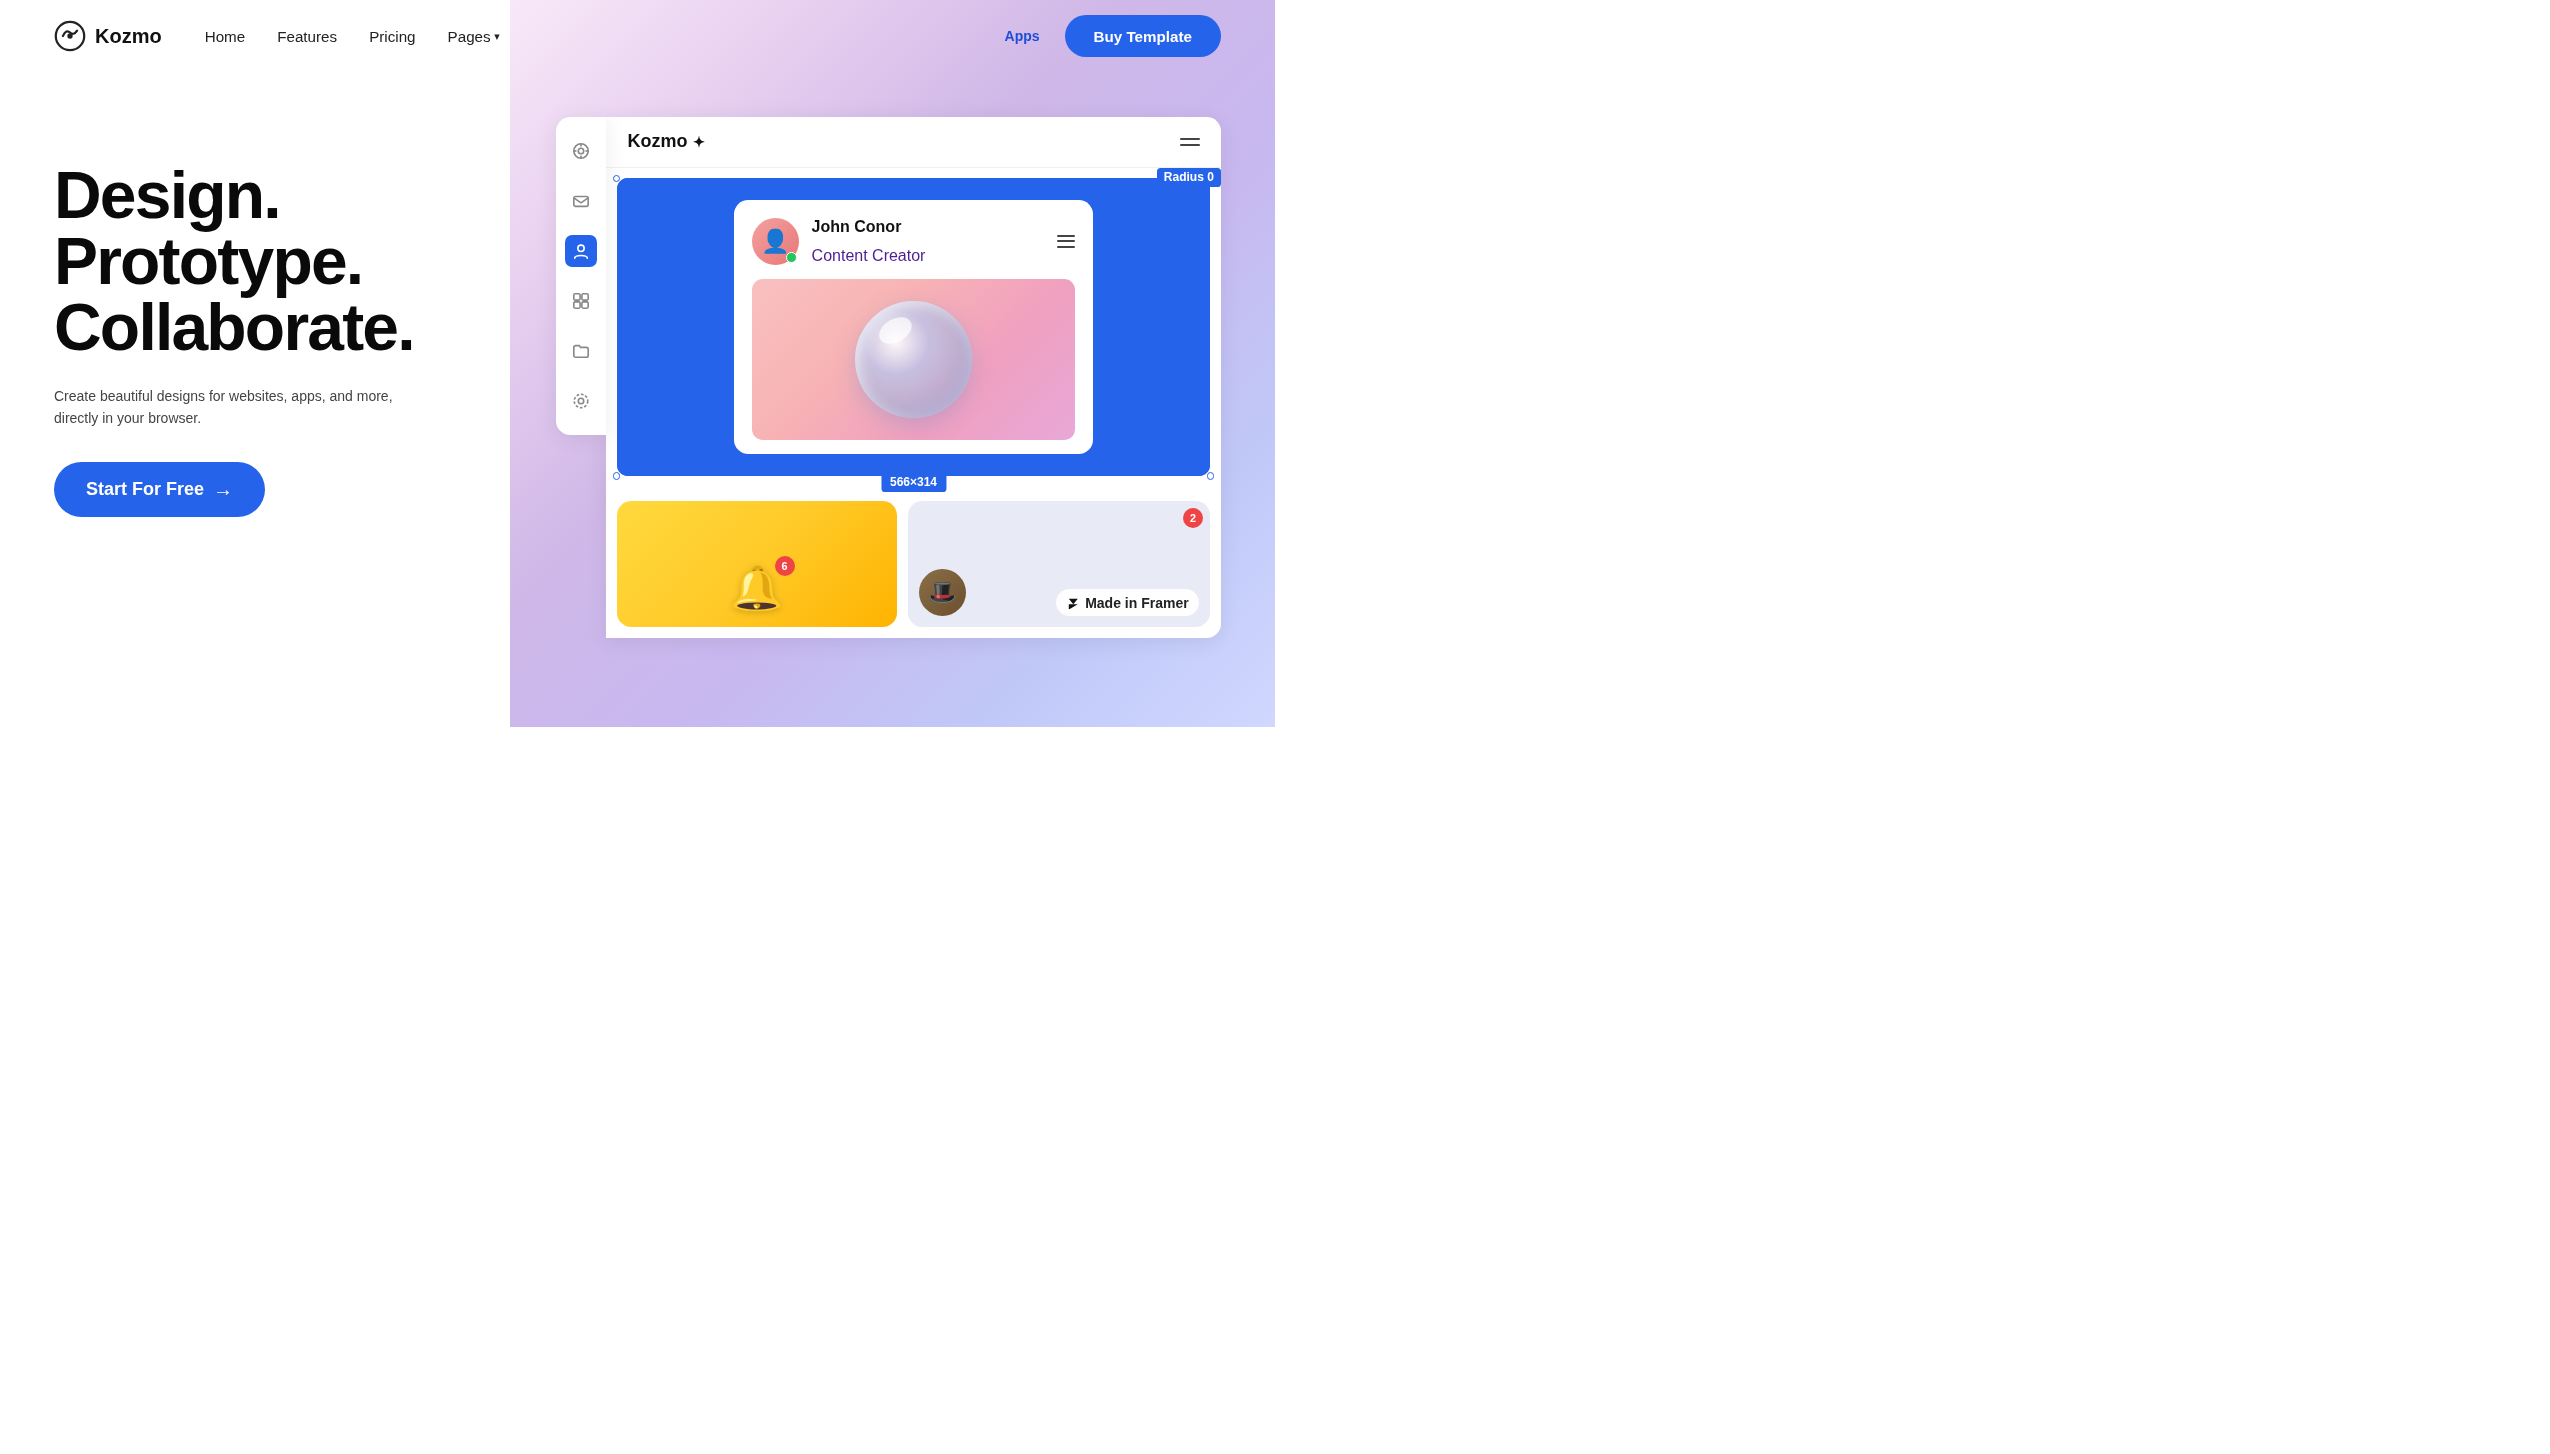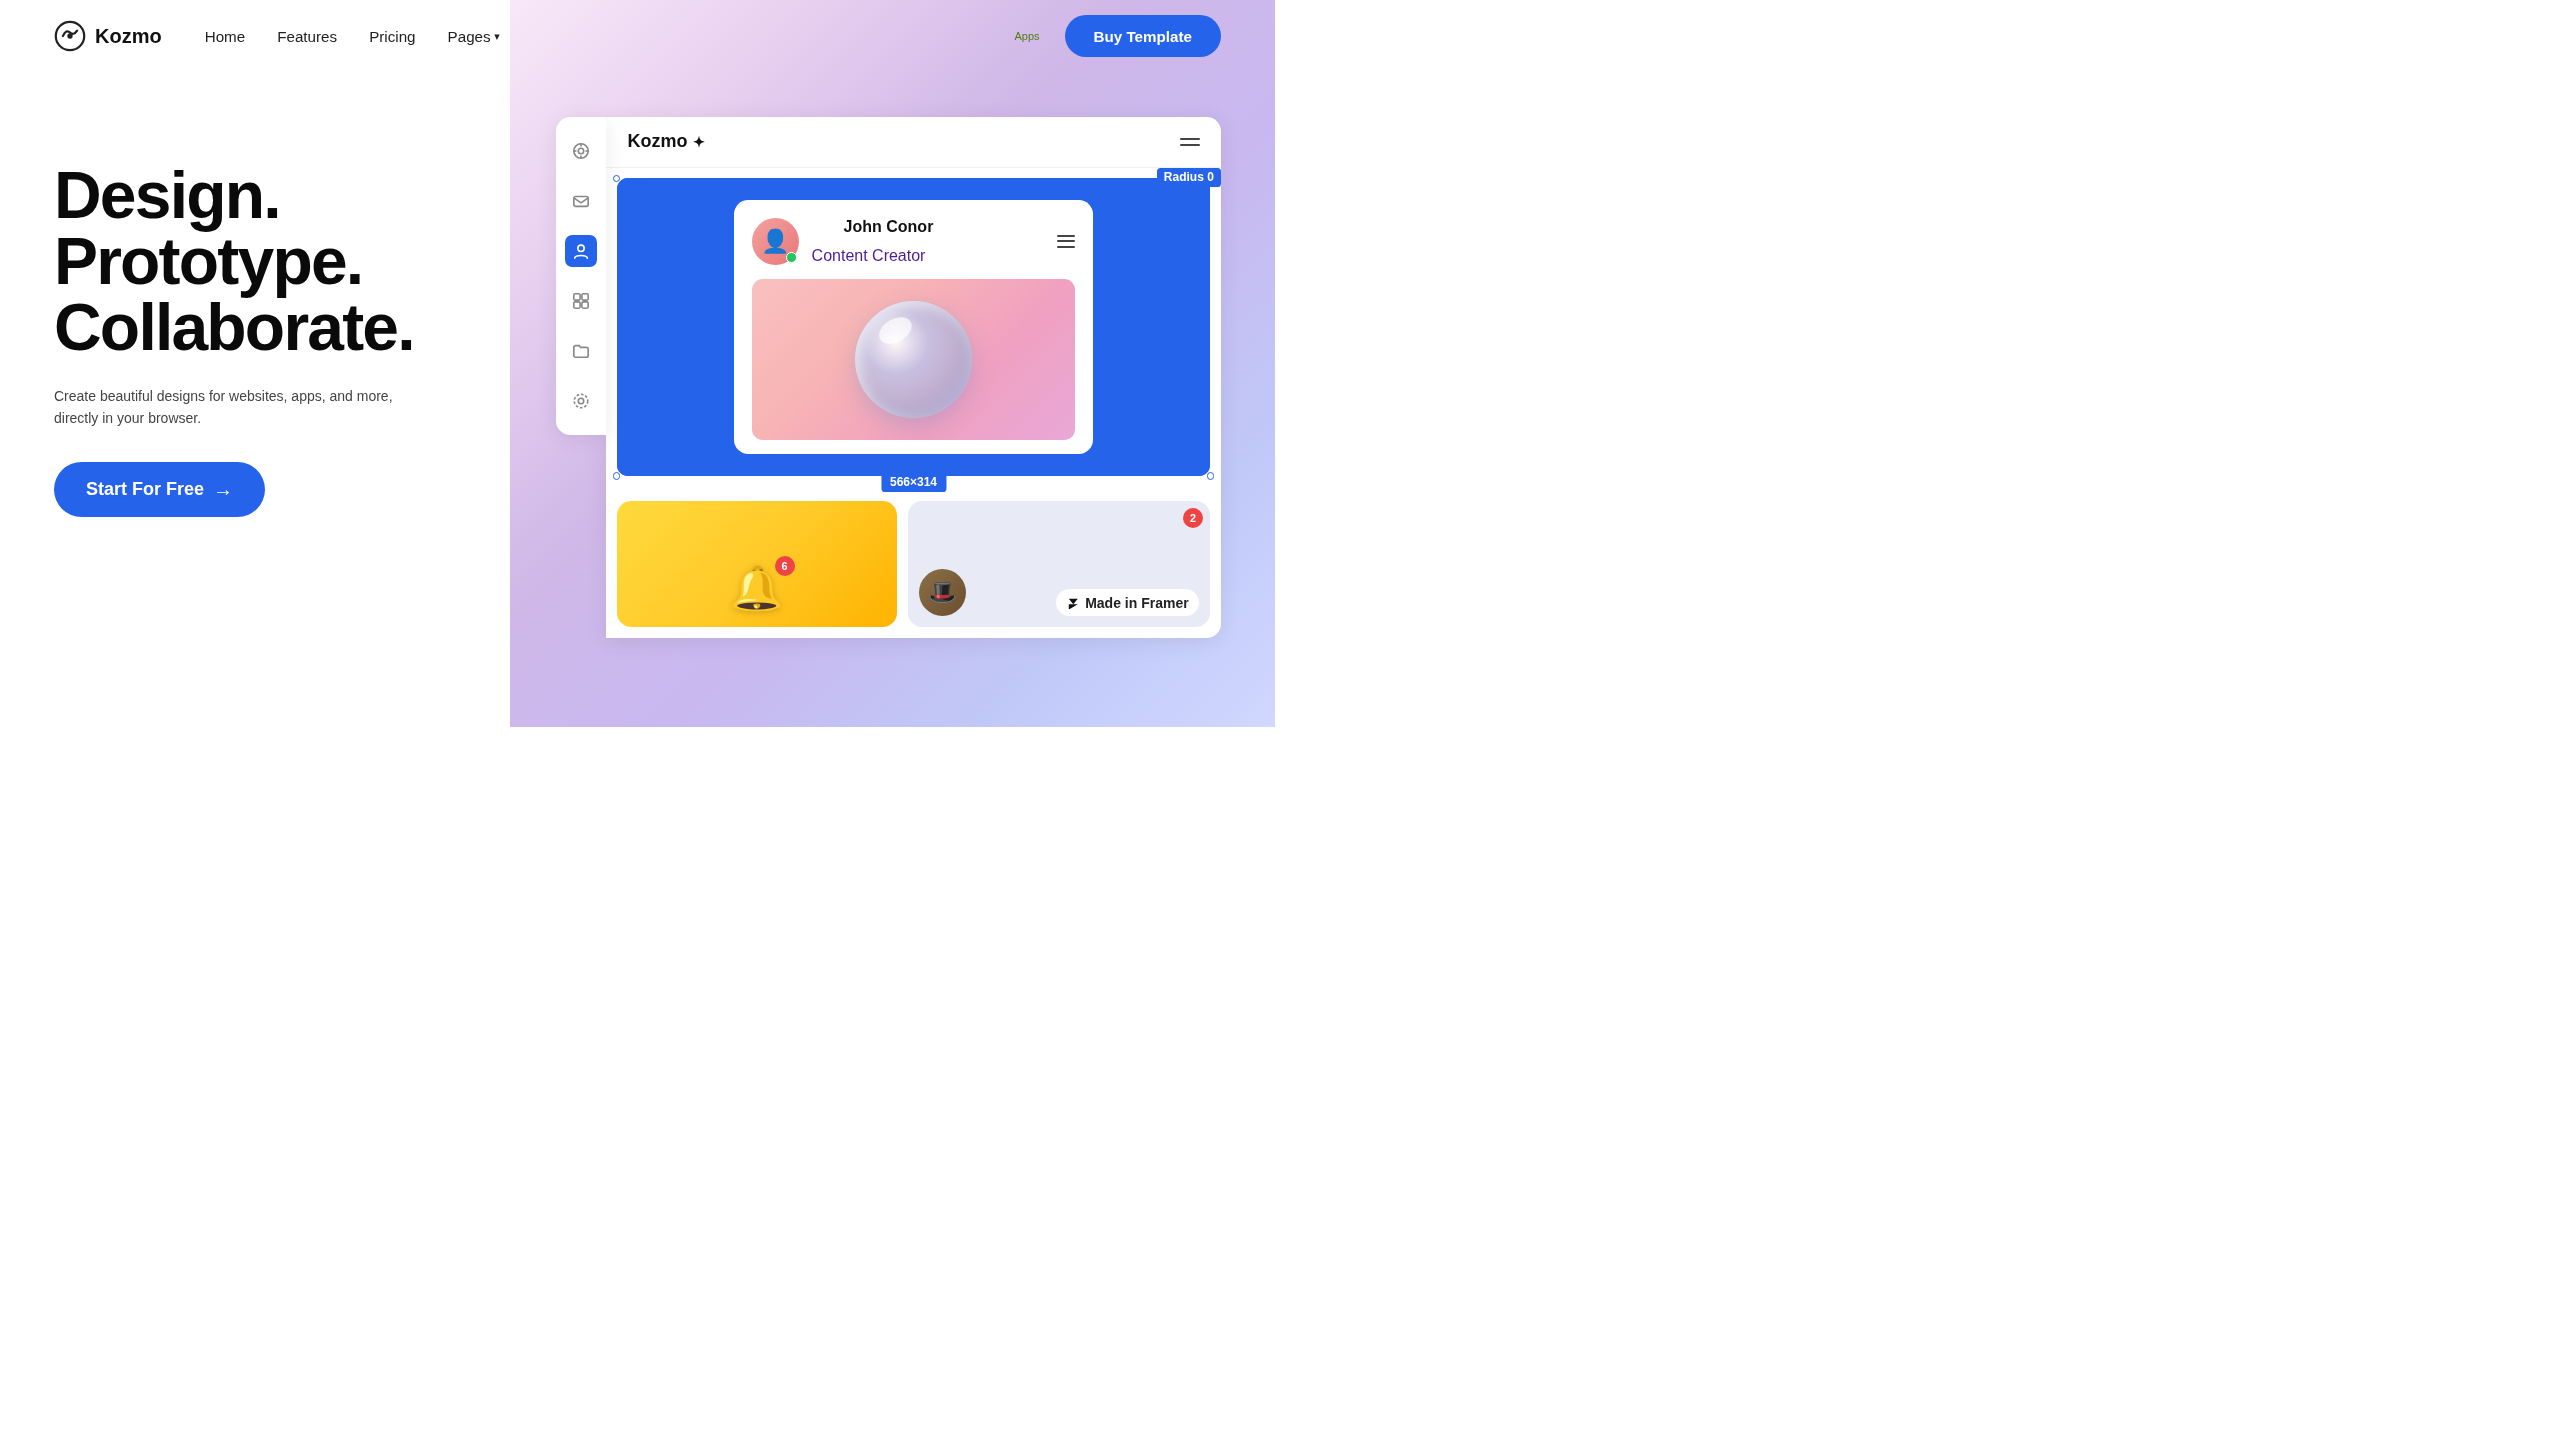--- a/index.html
+++ b/index.html
@@ -71,23 +71,23 @@
       gap: 3.6px;
     }
 
     .nav-right {
       display: flex;
       align-items: center;
       gap: 25px;
     }
 
     .nav-apps {
-      font-size: 11px;
-      color: #4d7c0f;
-      font-weight: 400;
+      font-size: 14px;
+      color: #1d4ed8;
+      font-weight: 700;
       cursor: pointer;
     }
 
     .buy-btn {
       background: #2563eb;
       color: #fff;
       border: none;
       border-radius: 45px;
       padding: 12.6px 29px;
       font-size: 15.2px;
@@ -337,21 +337,20 @@
       height: 10.8px;
       background: #22c55e;
       border-radius: 50%;
       border: 1.8px solid #fff;
     }
 
     .profile-name {
       font-size: 16px;
       font-weight: 700;
       color: #111;
-      margin-left: 32px;
     }
 
     .profile-role {
       font-size: 16px;
       color: #4c1d95;
       margin-top: 11px;
     }
 
     .profile-menu {
       display: flex;

